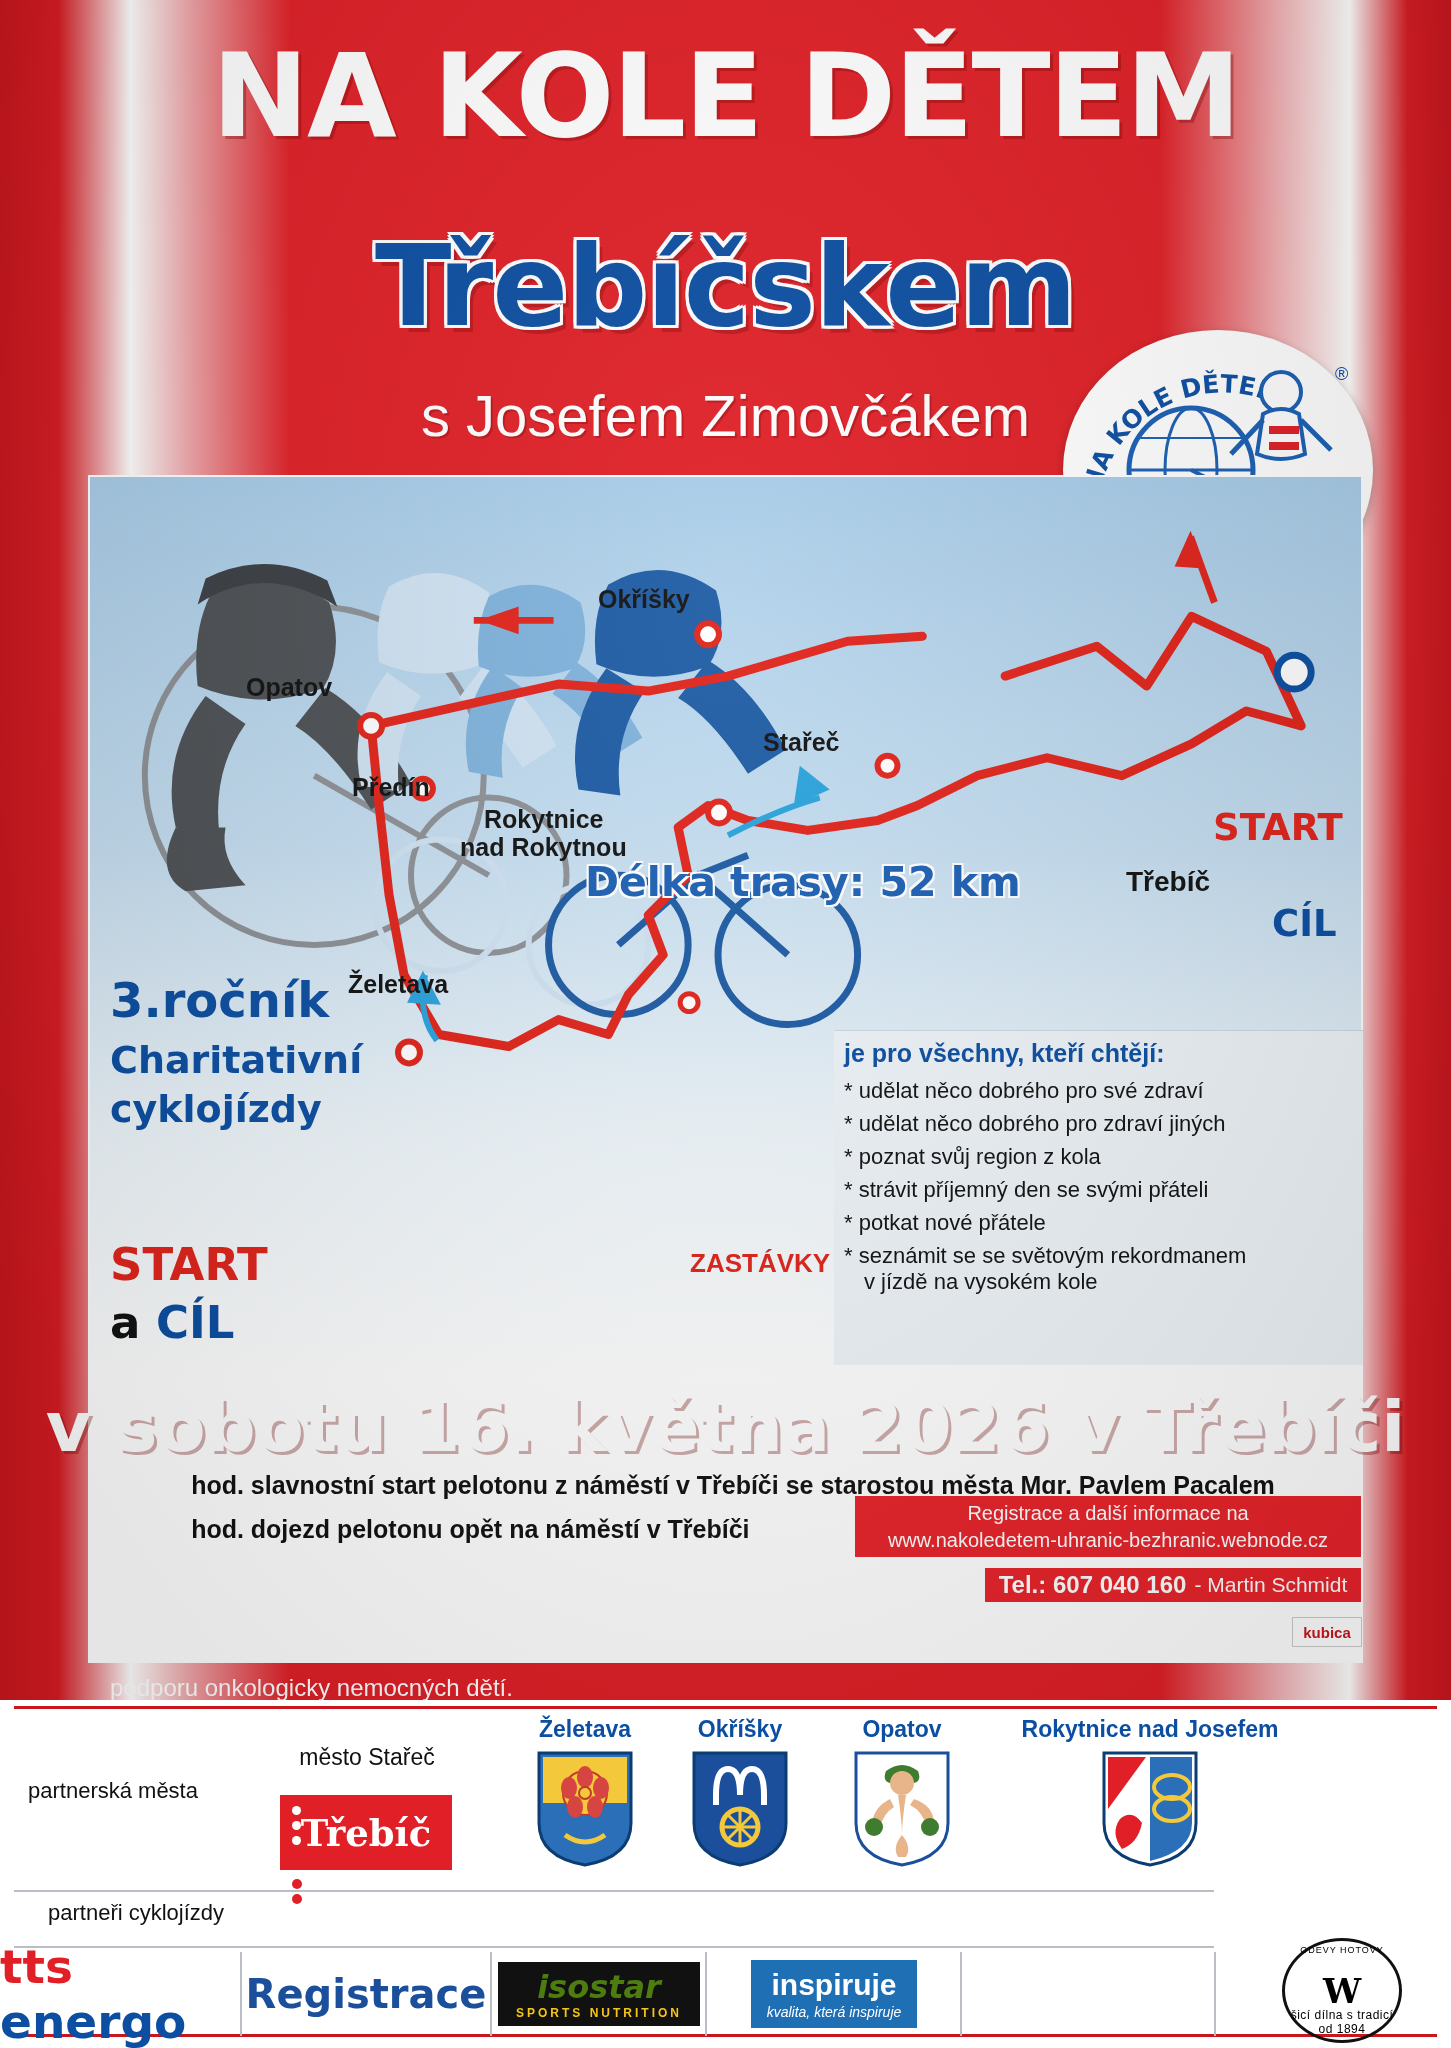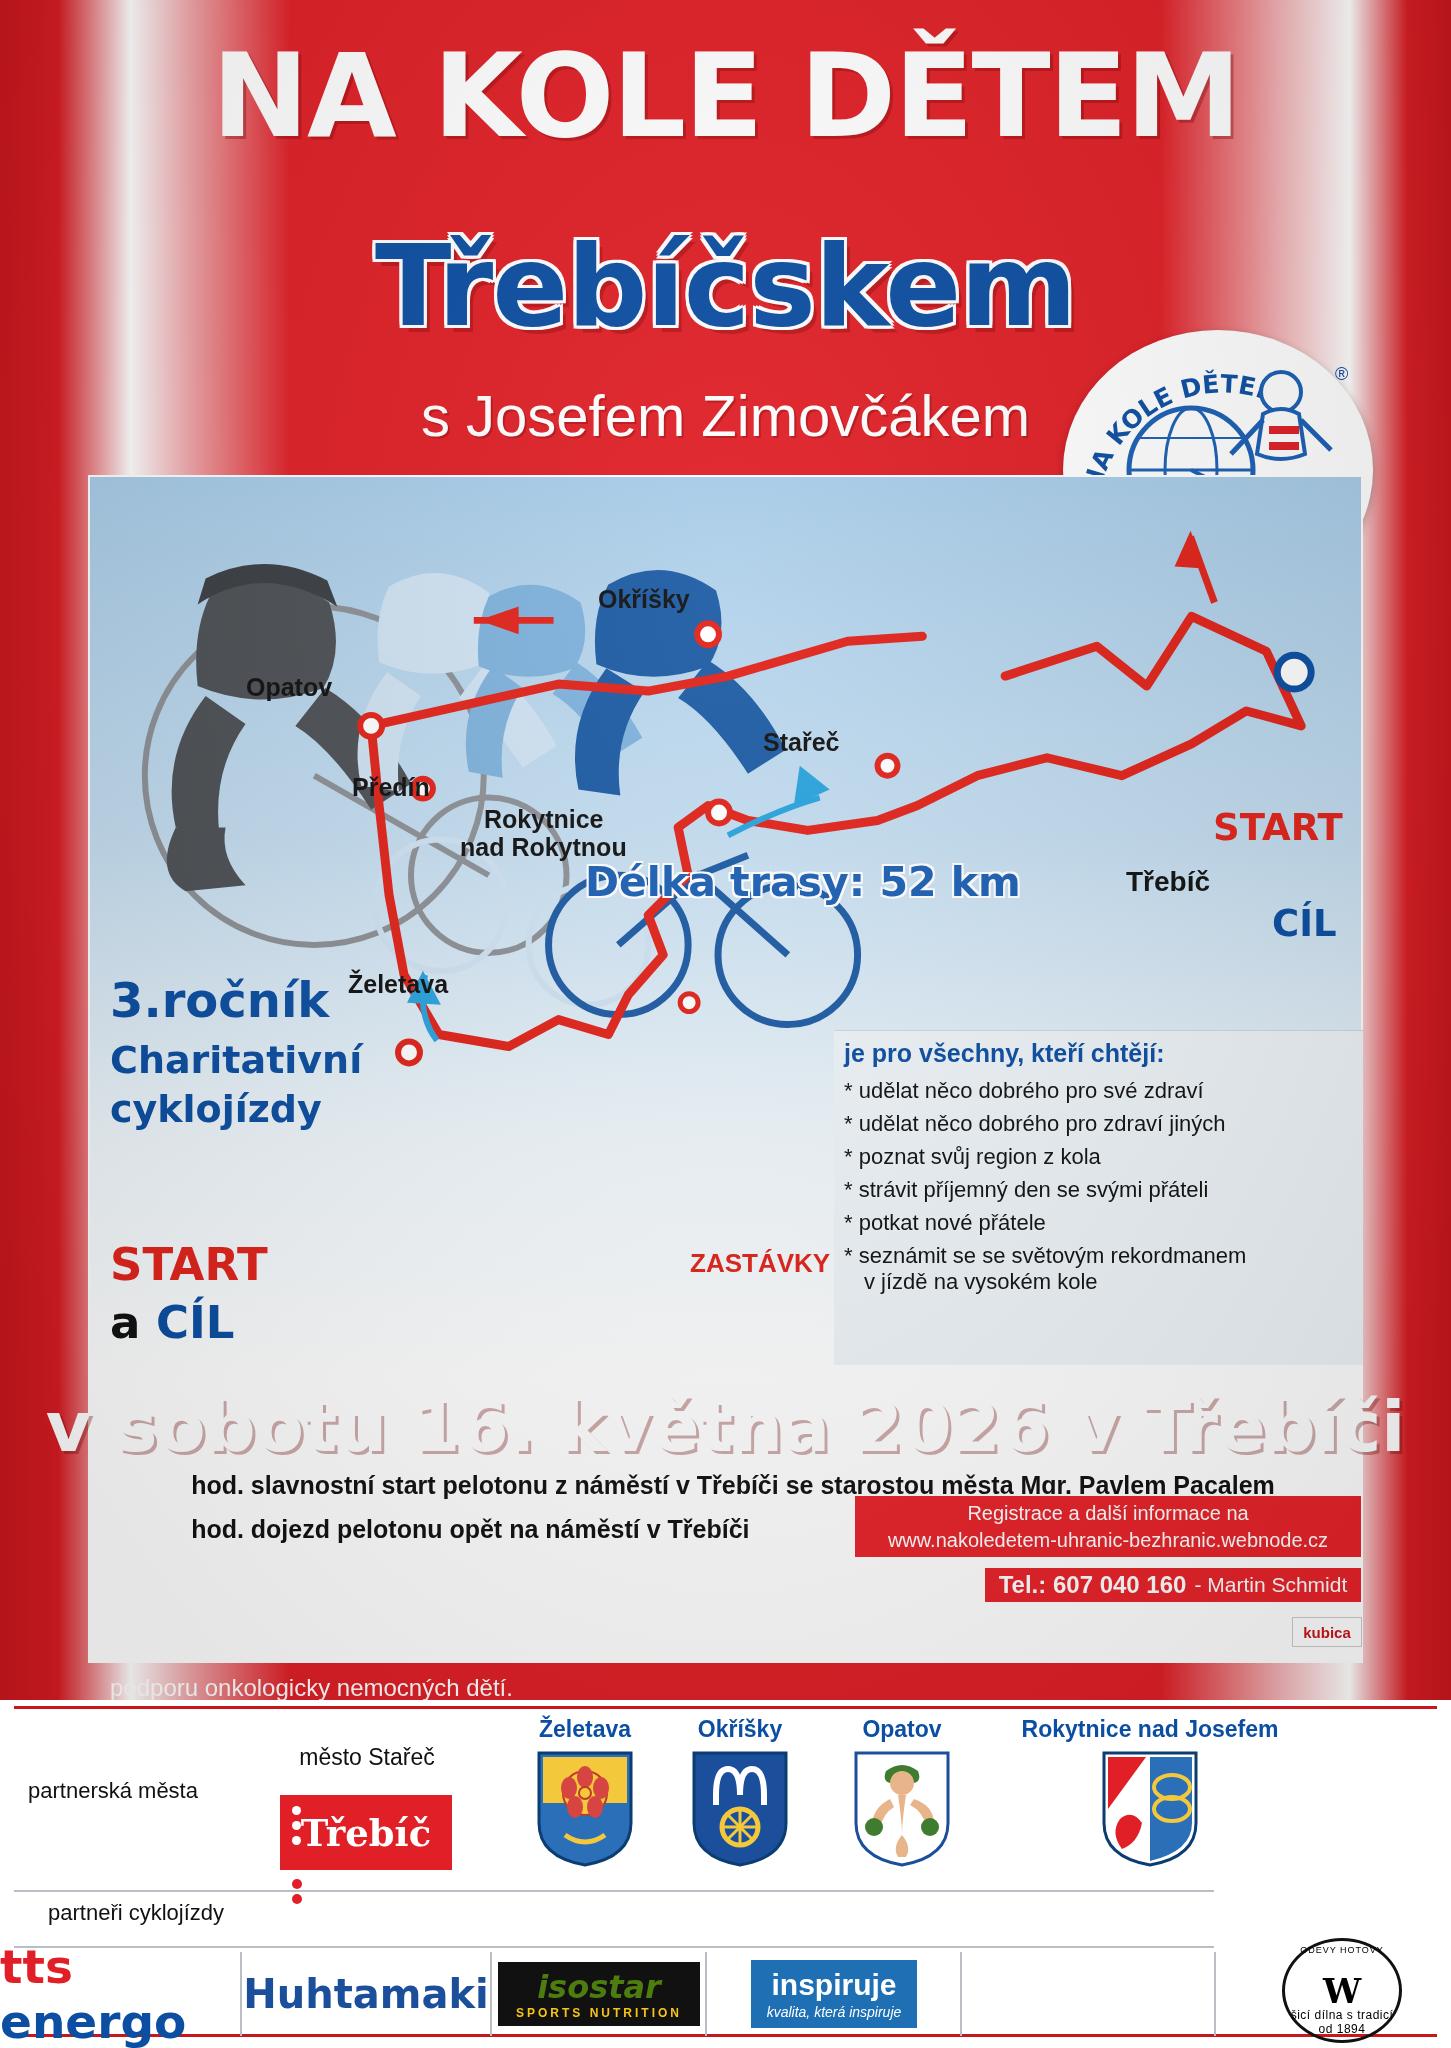--- a/index.html
+++ b/index.html
@@ -459,21 +459,21 @@
 <div class="vsep" style="left:1214px;"></div>
 
 <div class="sponsor" style="left:0; width:222px;">
   <span class="tts">
     <span class="t1">tts</span>
     <span>energo</span>
   </span>
 </div>
 
 <div class="sponsor" style="left:244px; width:244px;">
-  <span class="huhta">Huhtamaki</span>
+  <span class="huhta">Registrace</span>
 </div>
 
 <div class="sponsor" style="left:496px; width:206px;">
   <div class="isostar">
     <div class="w1">isostar</div>
     <div class="w2">SPORTS NUTRITION</div>
   </div>
 </div>
 
 <div class="sponsor" style="left:712px; width:244px;">

